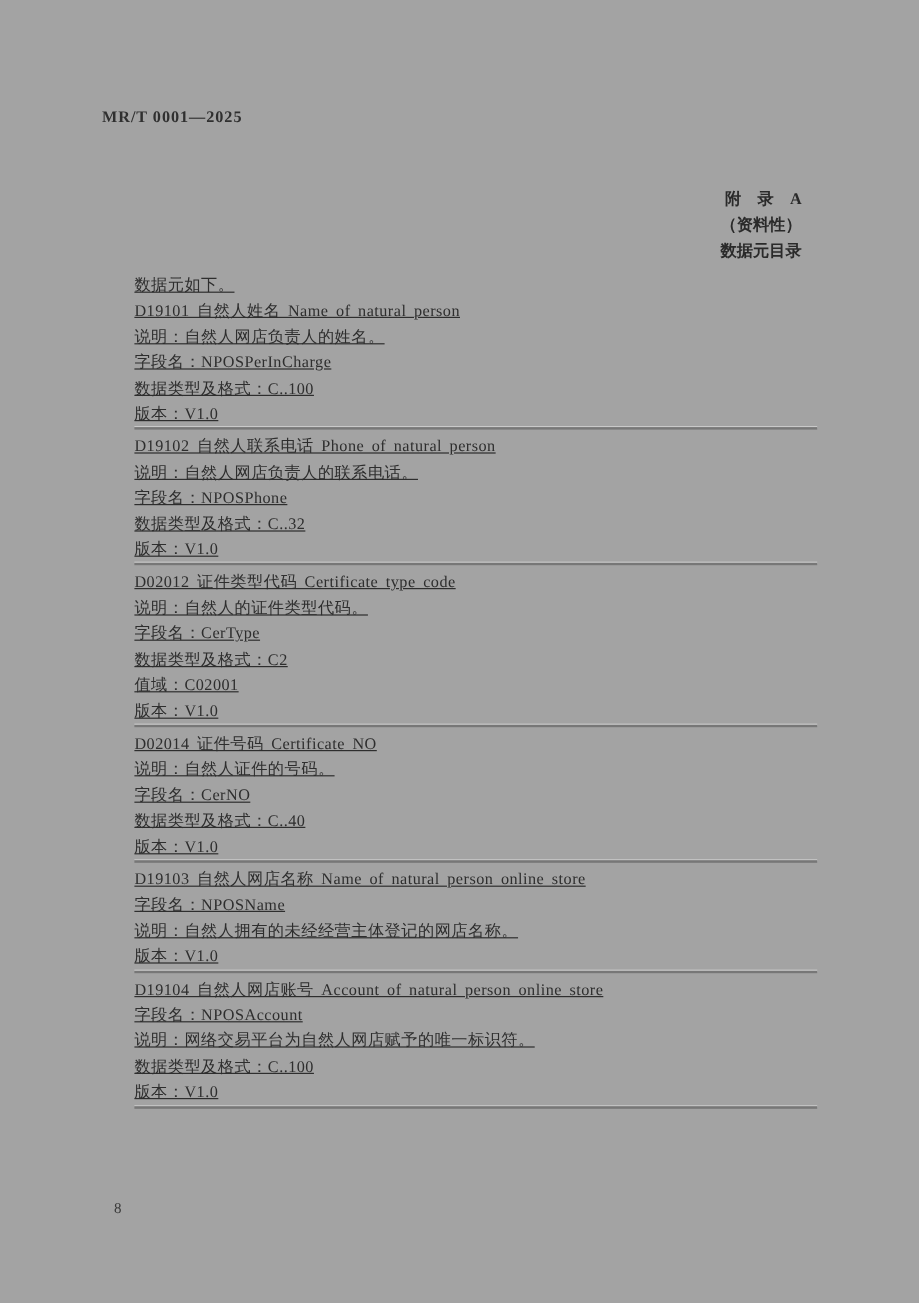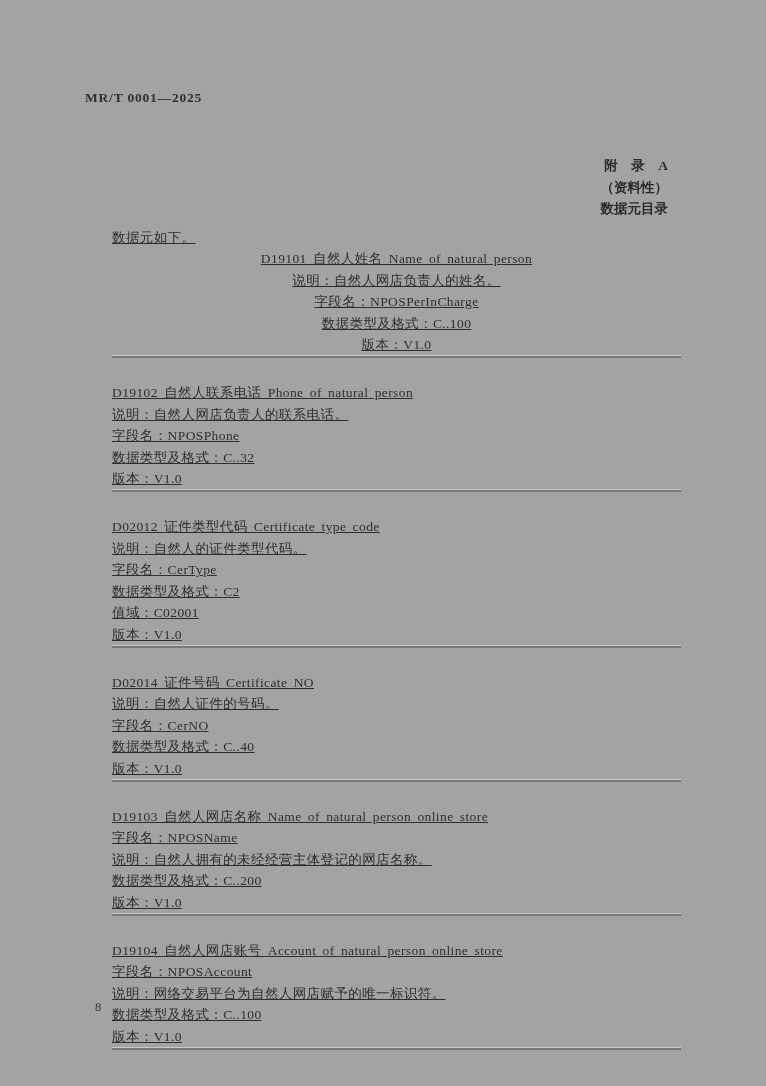--- a/index.html
+++ b/index.html
@@ -42,22 +42,22 @@
     top: 227px;
     width: 569px;
     font-size: 13.5px;
     line-height: 21.4px;
     letter-spacing: 0.4px;
     word-spacing: 2.5px;
     color: #2e2e2e;
     text-decoration: underline;
   }
   .intro { }
-  .entry { padding-top: 24px; }
-  .entry.first { padding-top: 0; text-align: center; }
+  .entry { padding-top: 3px; }
+  .entry.first { padding-top: 0; }
   .line { white-space: nowrap; }
   .rule {
     border-top: 2px solid #777777;
     box-shadow: 0 -1px 0 #c9c9c9;
     height: 0;
     margin-top: 1px;
   }
   .page-footer {
     position: absolute;
     left: 95px;
@@ -112,21 +112,20 @@
           <div class="line">说明：自然人证件的号码。</div>
           <div class="line">字段名：CerNO</div>
           <div class="line">数据类型及格式：C..40</div>
           <div class="line">版本：V1.0</div>
         </div>
         <div class="rule"></div>
         <div class="entry">
           <div class="line">D19103 自然人网店名称 Name of natural person online store</div>
           <div class="line">字段名：NPOSName</div>
           <div class="line">说明：自然人拥有的未经经营主体登记的网店名称。</div>
-          <div class="line">数据类型及格式：C..200</div>
           <div class="line">版本：V1.0</div>
         </div>
         <div class="rule"></div>
         <div class="entry">
           <div class="line">D19104 自然人网店账号 Account of natural person online store</div>
           <div class="line">字段名：NPOSAccount</div>
           <div class="line">说明：网络交易平台为自然人网店赋予的唯一标识符。</div>
           <div class="line">数据类型及格式：C..100</div>
           <div class="line">版本：V1.0</div>
         </div>

